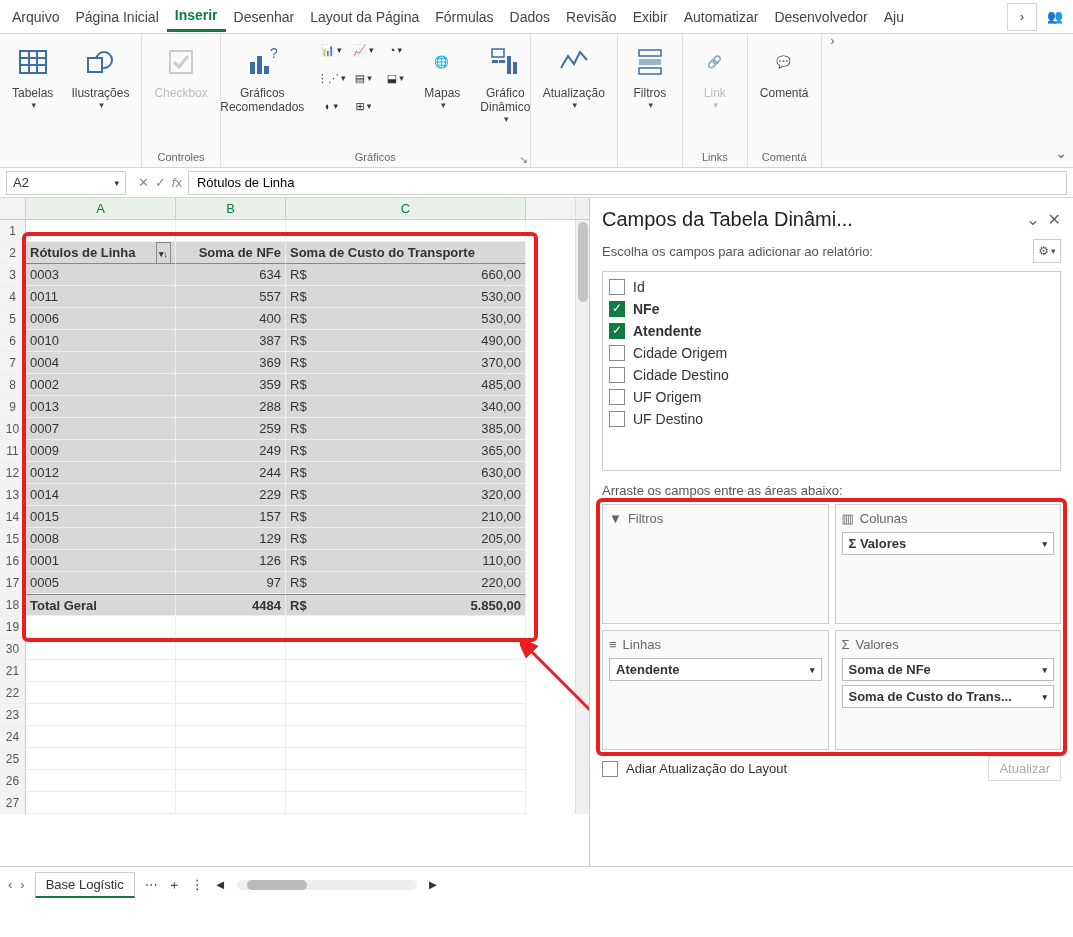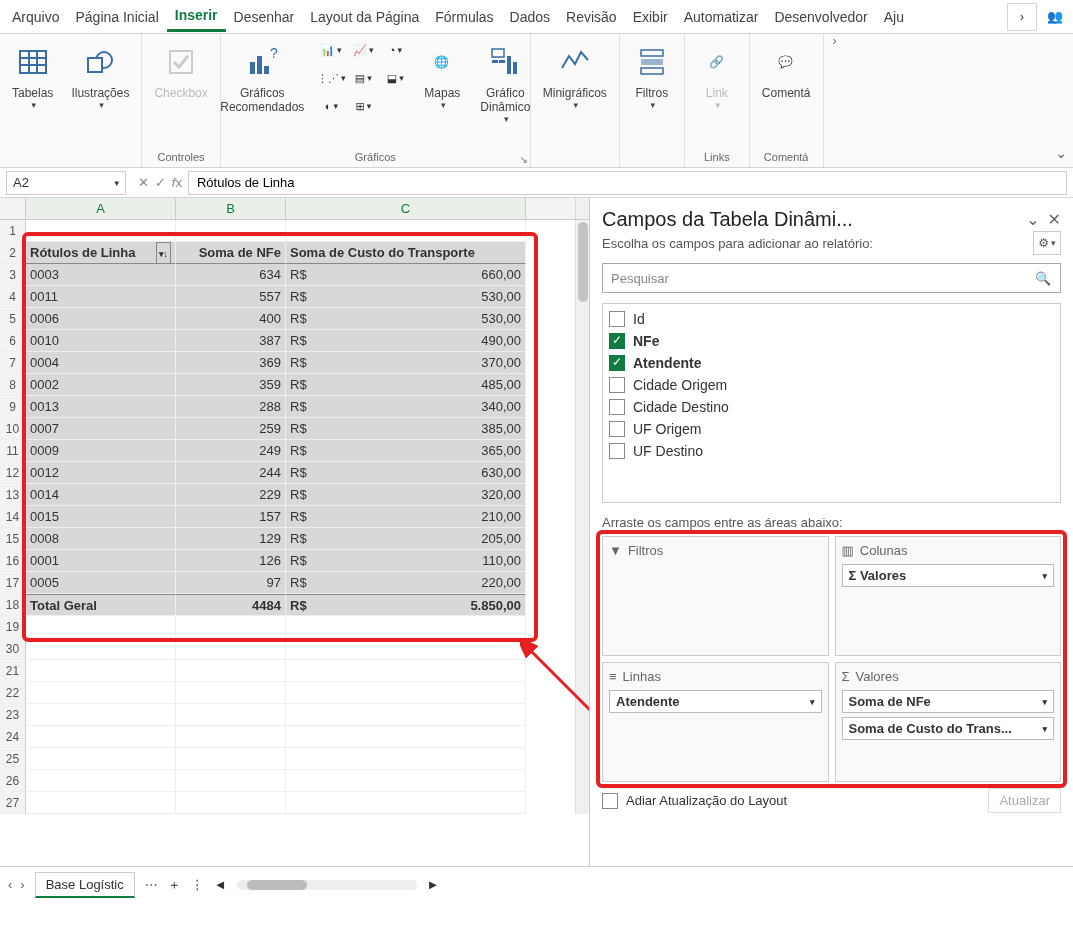--- a/index.html
+++ b/index.html
@@ -51,21 +51,21 @@
   .pivot-range { background: #d8d8d8; }
   .pivot-header { font-weight: bold; border-bottom: 1px solid #888; }
   .total-row { font-weight: bold; border-top: 1px solid #888; }
   .red-annot { position: absolute; border: 4px solid #e62020; border-radius: 6px; pointer-events: none; }
   .vscroll { width: 14px; background: #f0f0f0; border-left:1px solid #ddd;}
   .vscroll-thumb { width:10px; margin:2px auto; height:80px; background:#c4c4c4; border-radius:5px;}
   .arrow-line { position:absolute; pointer-events:none; }
 
   
   .pane { flex: 1; padding: 10px 12px; position: relative; background:#fff; }
-  .pane-header { display: flex; align-items: center; justify-content: space-between; }
+  .pane-header { display: flex; align-items: center; justify-content: space-between; margin-bottom: 8px; }
   .pane-title { font-size: 20px; color: #222; white-space: nowrap; overflow: hidden; text-overflow: ellipsis; flex:1; }
   .pane-icons { display: flex; gap: 8px; font-size: 16px; color: #666; }
   .pane-sub { font-size: 13px; color: #555; margin-bottom: 8px; display:flex; justify-content:space-between; align-items:center;}
   .gear-btn { width:28px; height:24px; border:1px solid #ccc; display:flex; align-items:center; justify-content:center; font-size:12px;}
   .search-box { width: 100%; height: 30px; border: 1px solid #aaa; padding: 0 8px; display: flex; align-items: center; justify-content: space-between; margin-bottom: 10px; }
   .field-list { height: 200px; border: 1px solid #ccc; overflow-y: auto; padding: 4px; margin-bottom: 12px; position:relative;}
   .field-item { display: flex; align-items: center; gap: 8px; padding: 3px 2px; font-size: 14px; }
   .chk { width: 16px; height: 16px; border: 1px solid #888; display: inline-block; }
   .chk.on { background: #107c41; border-color:#107c41; position:relative;}
   .chk.on::after{content:"✓"; color:#fff; position:absolute; font-size:12px; left:2px; top:-1px;}
@@ -208,21 +208,21 @@
   </div>
 
   <div class="ribbon-group">
     <div class="ribbon-group-body">
       <div class="ribbon-btn">
         <div class="ribbon-icon">
           <svg class="icon" viewBox="0 0 32 32">
               <polyline points="3,22 10,10 16,18 22,6 29,14" fill="none" stroke="#3a6ea5" stroke-width="2"></polyline>
             </svg>
         </div>
-        <span>Minigráficos</span>
+        <span>Atualização</span>
           <span class="chev">▾</span>
       </div>
     </div>
     <div class="ribbon-group-label">&nbsp;</div>
   </div>
 
   <div class="ribbon-group">
     <div class="ribbon-group-body">
       <div class="ribbon-btn">
         <div class="ribbon-icon">
@@ -526,24 +526,20 @@
       <div class="pane-title">Campos da Tabela Dinâmi...</div>
       <div class="pane-icons">
         <span>⌄</span>
         <span>✕</span>
       </div>
     </div>
     <div class="pane-sub">
       <span>Escolha os campos para adicionar ao relatório:</span>
       <div class="gear-btn">⚙<span class="chev">▾</span></div>
     </div>
-    <div class="search-box">
-      <span style="color:#888;">Pesquisar</span>
-      <span>🔍</span>
-    </div>
     <div class="field-list" id="field-list">
         <div class="field-item">
     <span class="chk "></span>
     <span style="">Id</span>
         </div>
         <div class="field-item">
     <span class="chk on"></span>
     <span style="font-weight:bold;">NFe</span>
         </div>
         <div class="field-item">

